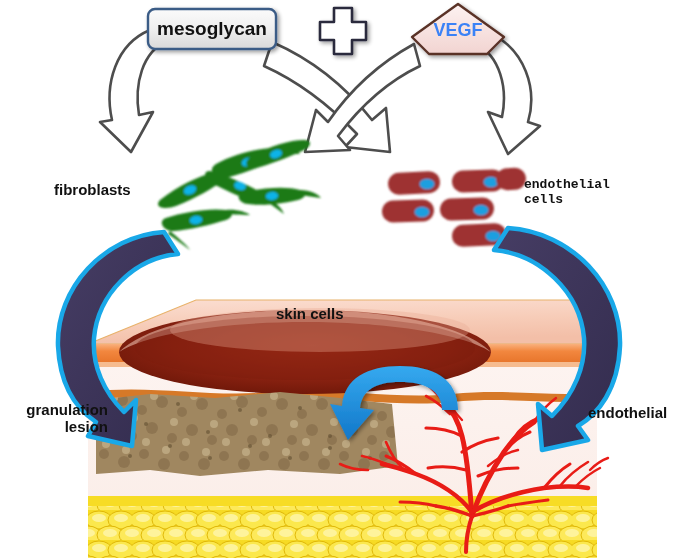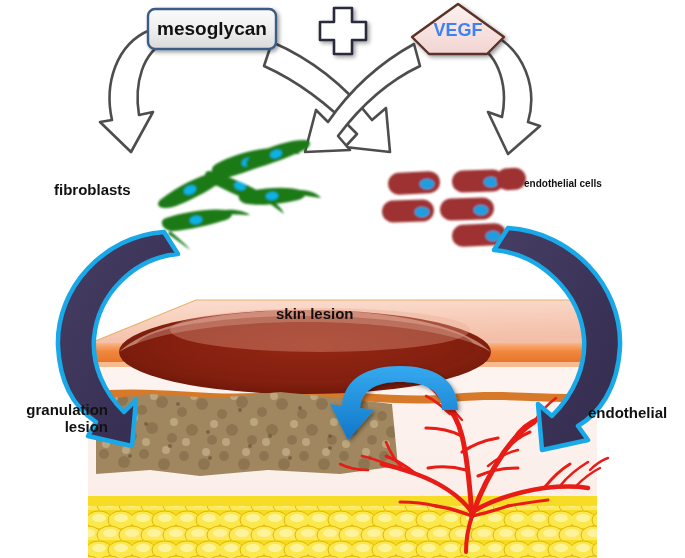--- a/index.html
+++ b/index.html
@@ -27,21 +27,21 @@
   .lbl {
     position: absolute;
     font-family: "Liberation Sans", sans-serif;
     font-weight: bold;
     color: #111111;
     line-height: 1.12;
     white-space: pre-line;
     border-radius: 10px;
   }
   #lbl-fibroblasts { left: 54px;  top: 182px; font-size: 15px; }
-  #lbl-endothelial { left: 524px; top: 178px; font-size: 10px; }
+  #lbl-endothelial { left: 524px; top: 178px; font-size: 13px; font-family: Liberation Mono, monospace; }
   #lbl-skinlesion  { left: 276px; top: 306px; font-size: 15px; }
   #lbl-granulation { left: 0px;   top: 402px; font-size: 15px; width: 108px; text-align: right; }
   #lbl-angiogenesis{ left: 588px; top: 405px; font-size: 15px; }
   #lbl-mesoglycan {
     position: absolute;
     left: 150px; top: 12px;
     width: 124px; height: 34px;
     display: flex; align-items: center; justify-content: center;
     font-size: 19px; font-weight: bold; color: #111;
     font-family: "Liberation Sans", sans-serif;
@@ -406,20 +406,20 @@
   </svg>
 
   <div class="lbl" id="lbl-mesoglycan">mesoglycan</div>
 
   <div class="lbl" id="lbl-vegf">VEGF</div>
 
   <div class="lbl" id="lbl-fibroblasts">fibroblasts</div>
 
   <div class="lbl" id="lbl-endothelial" style="width:84px;">endothelial cells</div>
 
-  <div class="lbl" id="lbl-skinlesion">skin lesion</div>
+  <div class="lbl" id="lbl-skinlesion">skin cells</div>
 
   <div class="lbl" id="lbl-granulation">granulation
 lesion</div>
 
   <div class="lbl" id="lbl-angiogenesis">endothelial</div>
 
 </div>
 
 </body></html>

